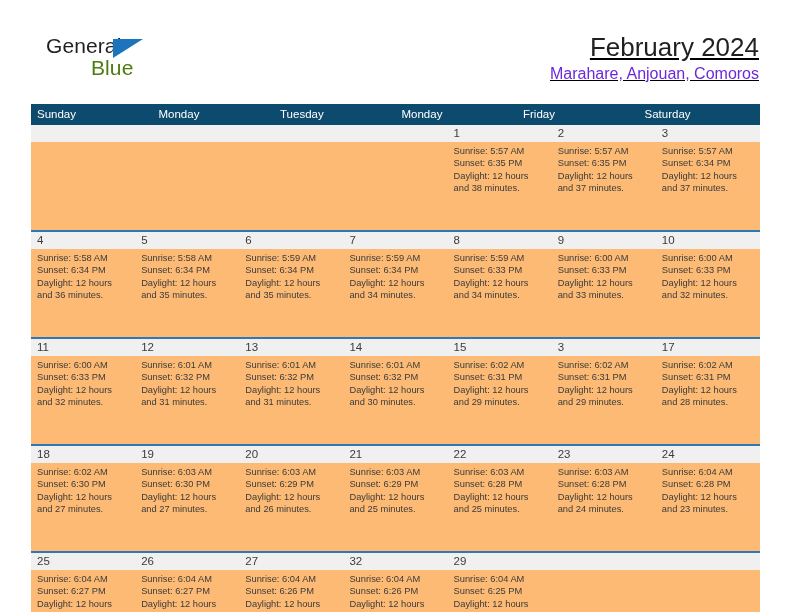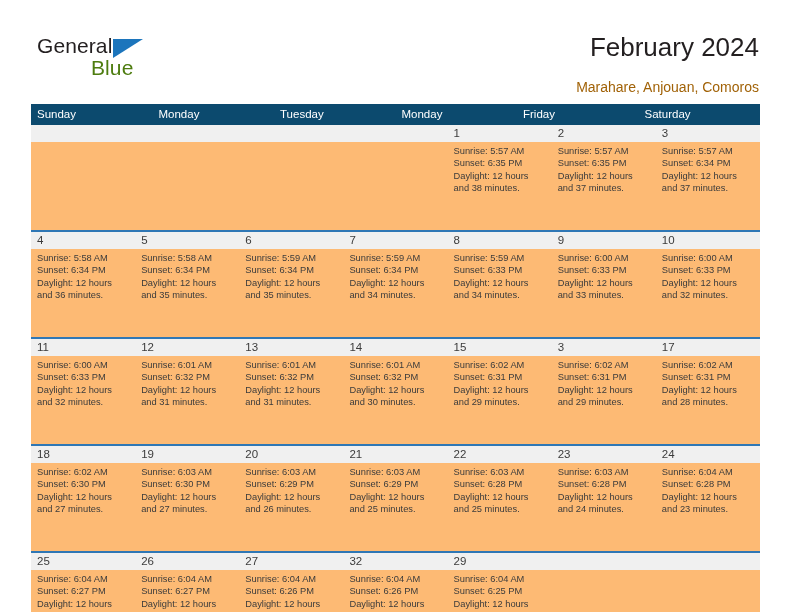--- a/index.html
+++ b/index.html
@@ -32,21 +32,21 @@
 
   .logo {
     position: absolute;
     left: 31px;
     top: 34px;
     width: 200px;
     height: 52px;
   }
   .logo-general {
     position: absolute;
-    left: 6px;
+    left: 15px;
     top: 0px;
     font-size: 21px;
     color: #231f20;
     letter-spacing: 0.1px;
     line-height: 24px;
     font-family: "Liberation Sans", sans-serif;
   }
   .logo-triangle {
     position: absolute;
     left: 82px;
@@ -65,32 +65,33 @@
     letter-spacing: 0.1px;
     line-height: 24px;
     font-family: "Liberation Sans", sans-serif;
   }
 
   .title-block {
     position: absolute;
     right: 33px;
     top: 30px;
     text-align: right;
+    text-decoration: underline;
   }
   .cal-title {
     font-size: 26px;
     color: #231f20;
     line-height: 34px;
     white-space: nowrap;
   }
   .cal-subtitle {
-    font-size: 14px;
-    color: #a16207;
+    font-size: 16px;
+    color: #6d28d9;
     line-height: 20px;
-    margin-top: 13px;
+    margin-top: 0;
     white-space: nowrap;
   }
 
   
   .calendar {
     position: absolute;
     left: 31px;
     top: 104px;
     width: 729px;
   }

